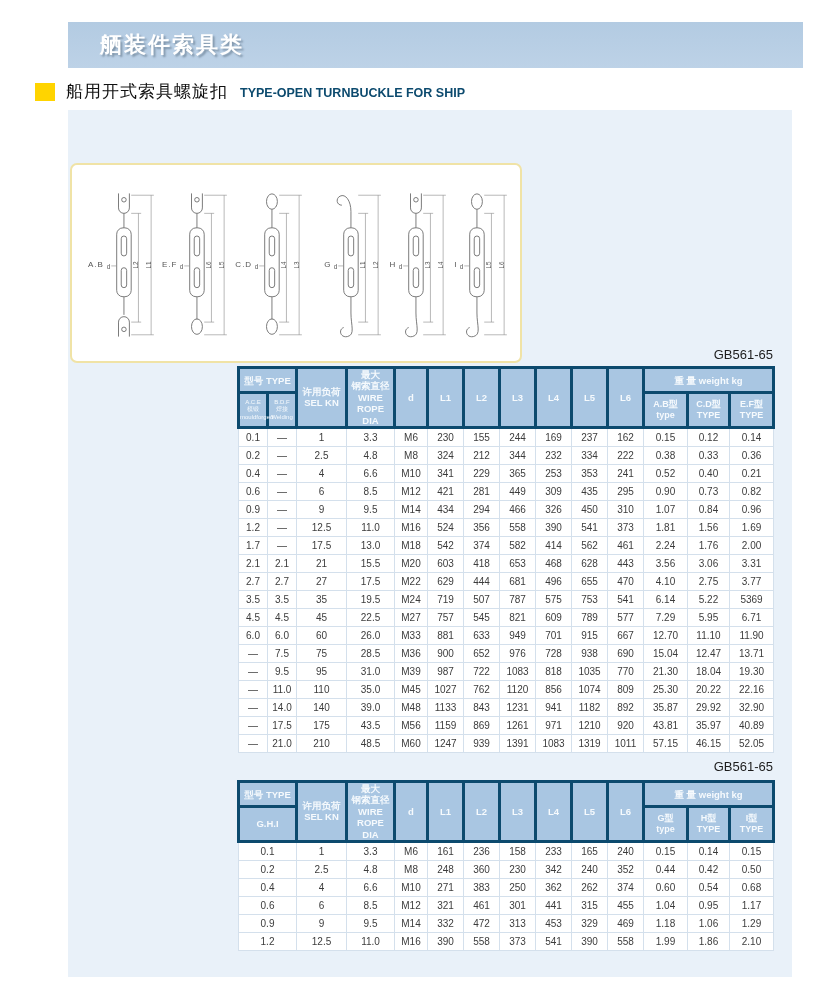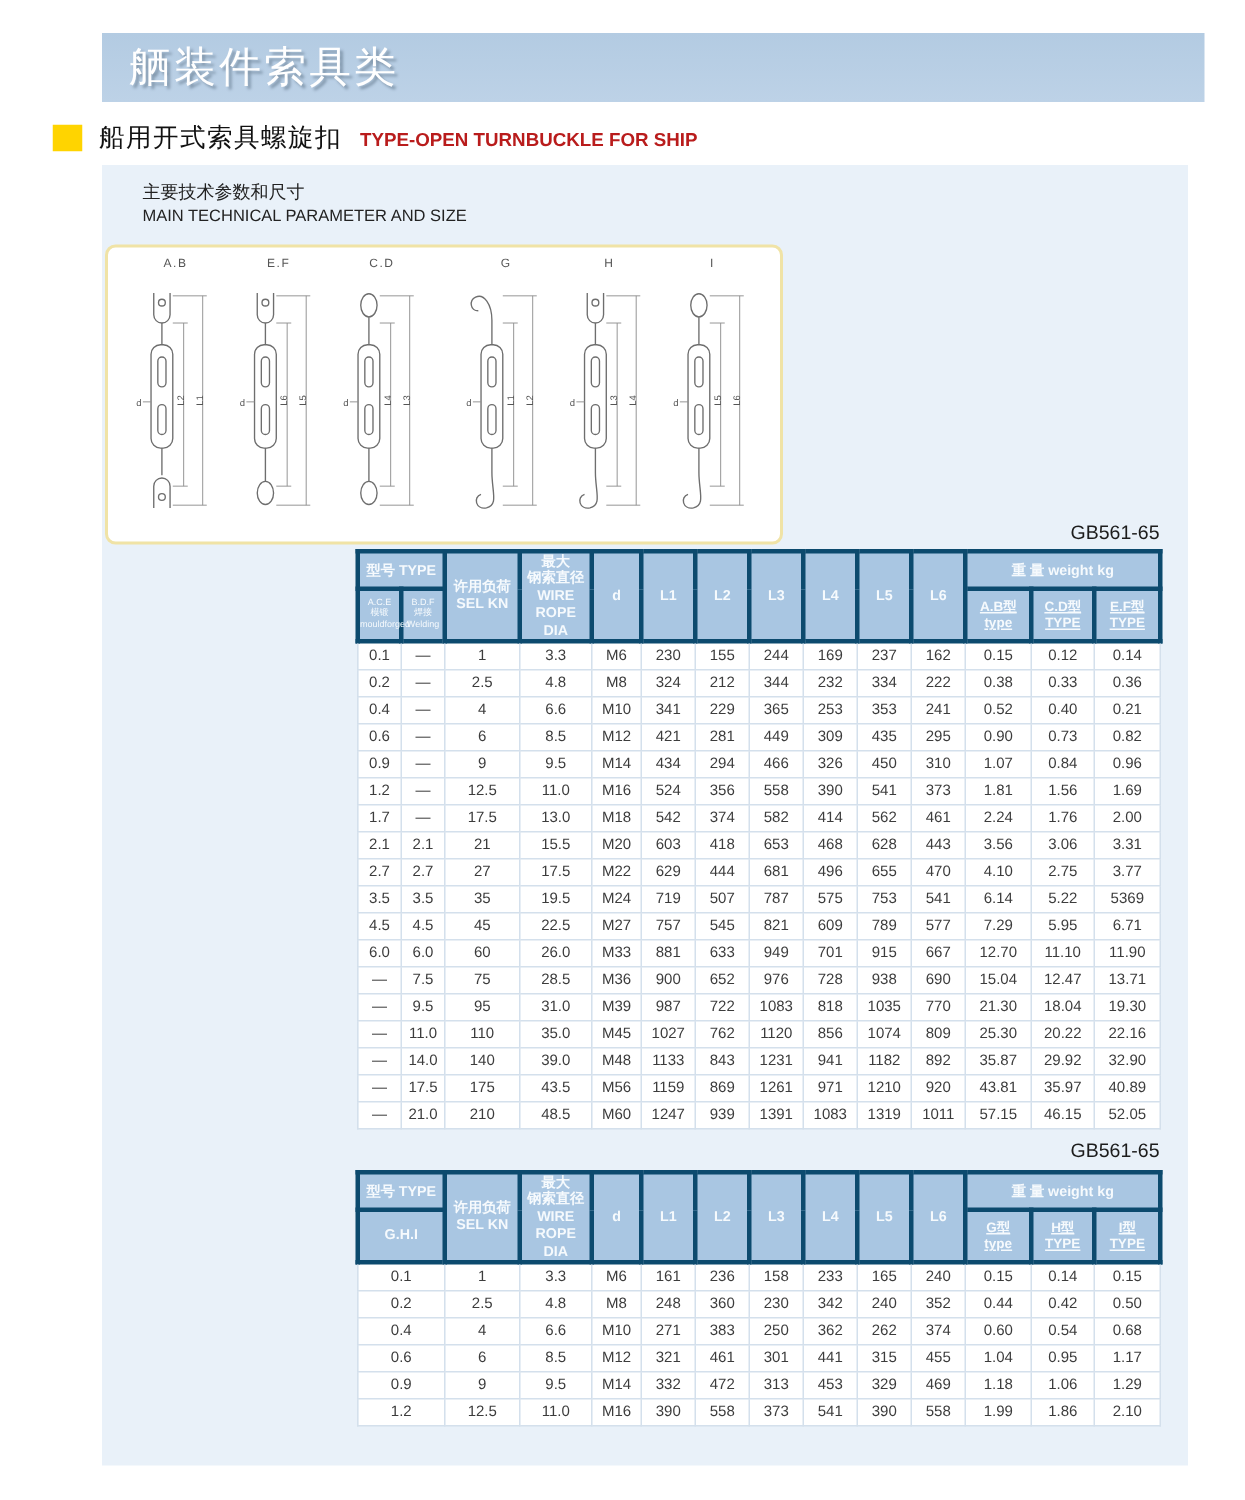--- a/index.html
+++ b/index.html
@@ -2,60 +2,60 @@
 <html><head>
 <meta charset="utf-8">
 <style>
   html,body{margin:0;padding:0;background:#fff;}
   .page{position:relative;width:830px;height:1000px;background:#fff;overflow:hidden;
         font-family:"Liberation Sans",sans-serif;color:#333;}
 
   
   .title-band{position:absolute;left:68px;top:22px;width:735px;height:46px;
     background:linear-gradient(#b3cbe2,#bdd2e7);display:flex;align-items:center;}
-  .title-zh{margin-left:18px;font-size:28px;font-weight:normal;color:#fff;
+  .title-zh{margin-left:32px;font-size:22px;font-weight:bold;color:#fff;
     text-shadow:2px 2px 2px #8096ab;letter-spacing:2px;white-space:nowrap;}
   .title-en{margin-left:18px;font-size:17px;font-weight:bold;color:#fff;
     text-shadow:1.5px 1.5px 1.5px #8096ab;letter-spacing:.5px;white-space:nowrap;padding-top:6px;}
 
   
   .section-row{position:absolute;left:35px;top:80px;display:flex;align-items:baseline;}
   .bullet{width:20px;height:18px;align-self:center;margin-right:11px;}
   .section-zh{font-size:17px;font-weight:normal;color:#111;letter-spacing:1px;white-space:nowrap;}
-  .section-en{margin-left:12px;font-size:12.5px;font-weight:bold;color:#b91c1c;white-space:nowrap;}
+  .section-en{margin-left:12px;font-size:12.5px;font-weight:bold;color:#0c4a6e;white-space:nowrap;}
 
   
   .panel{position:absolute;left:68px;top:110px;width:724px;height:867px;background:#e9f1f9;}
 
   .param-title{position:absolute;left:27px;top:10px;line-height:1.4;}
   .param-zh{font-size:12px;color:#222;}
   .param-en{font-size:11px;color:#222;}
 
   
   .diagram-box{position:absolute;left:2px;top:53px;width:416px;height:188px;background:#fff;
     border:2px solid #f0e3a6;border-radius:7px;display:flex;justify-content:space-between;
     padding:6px 16px 2px 16px;box-sizing:content-box;}
-  .fig{display:flex;flex-direction:column;align-items:center;}
+  .fig{display:flex;align-items:center;}
   .fig-label{font-size:8px;color:#555;letter-spacing:1px;height:10px;}
   .fig-svg{width:58px;height:172px;}
   .ln{stroke:#6e6e6e;fill:none;stroke-width:1;}
   .dimln{stroke:#909090;fill:none;stroke-width:.7;}
   .dim{font-size:7px;fill:#555;text-anchor:middle;font-family:"Liberation Sans",sans-serif;}
 
   
   .gb{position:absolute;width:536px;left:169px;text-align:right;font-size:13px;color:#1c1c1c;}
   .gb1{top:237px;} .gb2{top:649px;}
 
   
   .tbl{position:absolute;left:169px;width:537px;border-collapse:collapse;table-layout:fixed;}
   .tbl1{top:256px;} .tbl2{top:670px;}
   .tbl th{background:#a9c6e2;color:#f6fafd;font-weight:bold;text-align:center;vertical-align:middle;
     white-space:pre-line;border:3px solid #0c4a6e;padding:0;font-size:9.5px;line-height:1.2;}
   .tbl th.tiny{font-size:6px;line-height:1.25;font-weight:normal;}
-  .tbl th.wsub{font-size:9px;text-decoration:underline;}
+  .tbl th.wsub{font-size:9px;}
   .tbl tr.h1 th{height:22px;} .tbl tr.h2 th{height:31px;}
   .tbl td{background:#fff;border:1px solid #d4e0ec;text-align:center;vertical-align:middle;
     font-size:10px;color:#3c3c3c;height:17px;padding:0;}
 </style>
 </head>
 <body>
 
 <div class="page">
 
   <div class="title-band">
@@ -65,24 +65,20 @@
   <div class="section-row">
     <svg class="bullet" viewBox="0 0 20 18">
       <rect x="0" y="0" width="20" height="18" fill="#ffd400"></rect>
     </svg>
     <span class="section-zh">船用开式索具螺旋扣</span>
     <span class="section-en">TYPE-OPEN TURNBUCKLE FOR SHIP</span>
   </div>
 
   <div class="panel">
 
-    <div class="param-title">
-      <div class="param-zh">主要技术参数和尺寸</div>
-      <div class="param-en">MAIN TECHNICAL PARAMETER AND SIZE</div>
-    </div>
 
     <div class="diagram-box">
 
       <div class="fig">
         <div class="fig-label">A.B</div>
         <svg class="fig-svg" viewBox="0 0 64 170">
           <g class="ln">
             <circle cx="22" cy="13" r="2.5"></circle>
               <path d="M16,6 V22 a6,6 0 0 0 12,0 V6"></path>
             <line x1="22" y1="28" x2="22" y2="44"></line>

